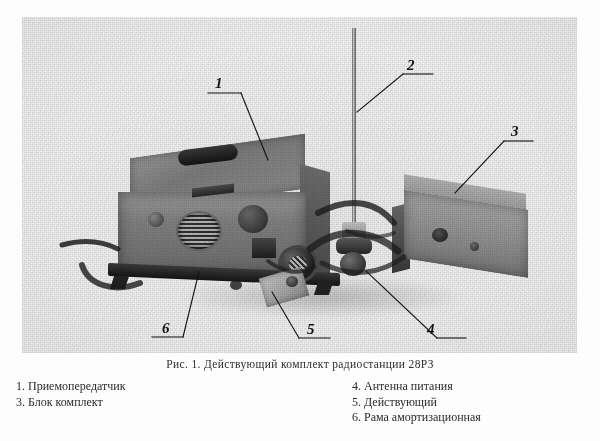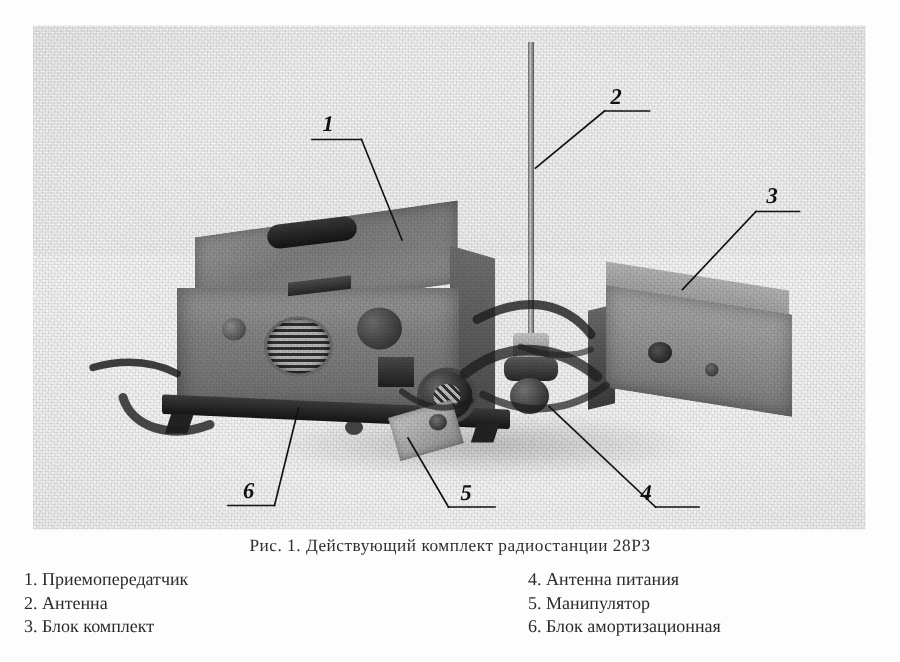--- a/index.html
+++ b/index.html
@@ -371,32 +371,29 @@
   </div>
 
   <div id="caption">Рис. 1. Действующий комплект радиостанции 28РЗ</div>
 
   <div id="legend">
     <div class="legend-col" id="legend-col-left">
       <div class="legend-item">
         <span class="num">1.</span><span>Приемопередатчик</span>
       </div>
       <div class="legend-item">
-        <span class="num">2.</span><span>Антенна</span>
-      </div>
-      <div class="legend-item">
         <span class="num">3.</span><span>Блок комплект</span>
       </div>
     </div>
     <div class="legend-col" id="legend-col-right">
       <div class="legend-item">
         <span class="num">4.</span><span>Антенна питания</span>
       </div>
       <div class="legend-item">
-        <span class="num">5.</span><span>Манипулятор</span>
-      </div>
-      <div class="legend-item">
-        <span class="num">6.</span><span>Блок амортизационная</span>
+        <span class="num">5.</span><span>Действующий</span>
+      </div>
+      <div class="legend-item">
+        <span class="num">6.</span><span>Рама амортизационная</span>
       </div>
     </div>
   </div>
 
 </div>
 
 </body></html>

